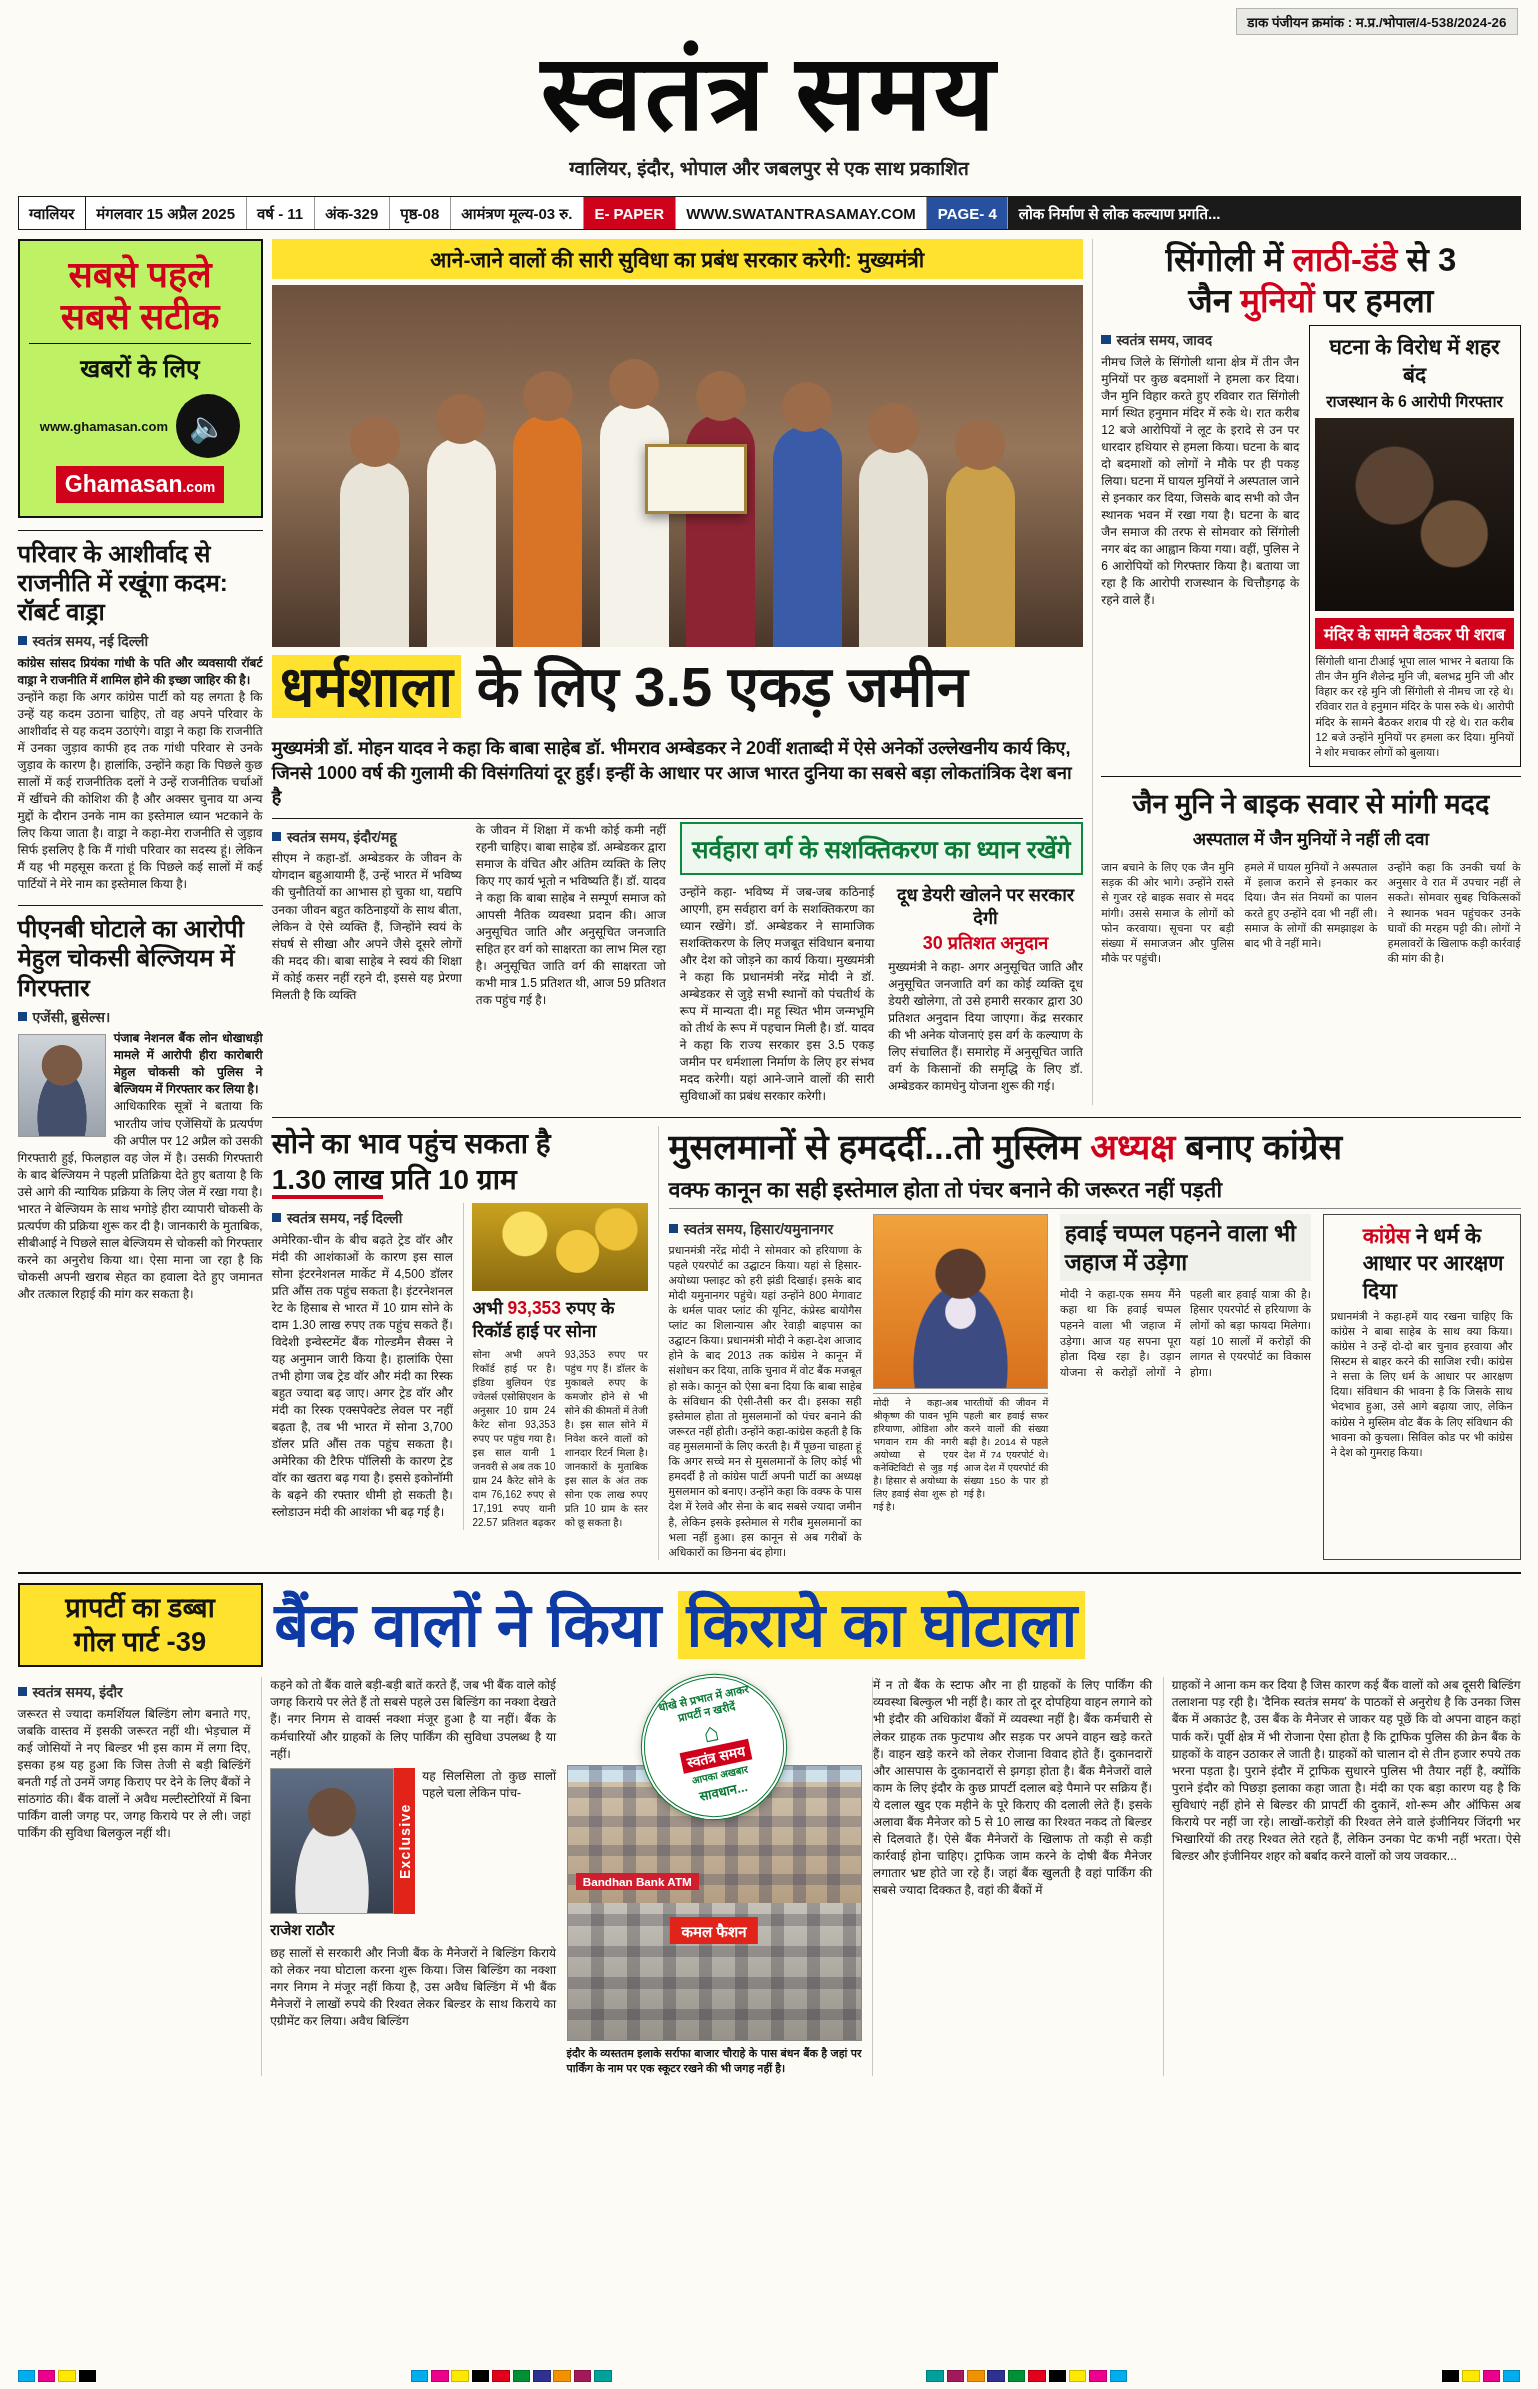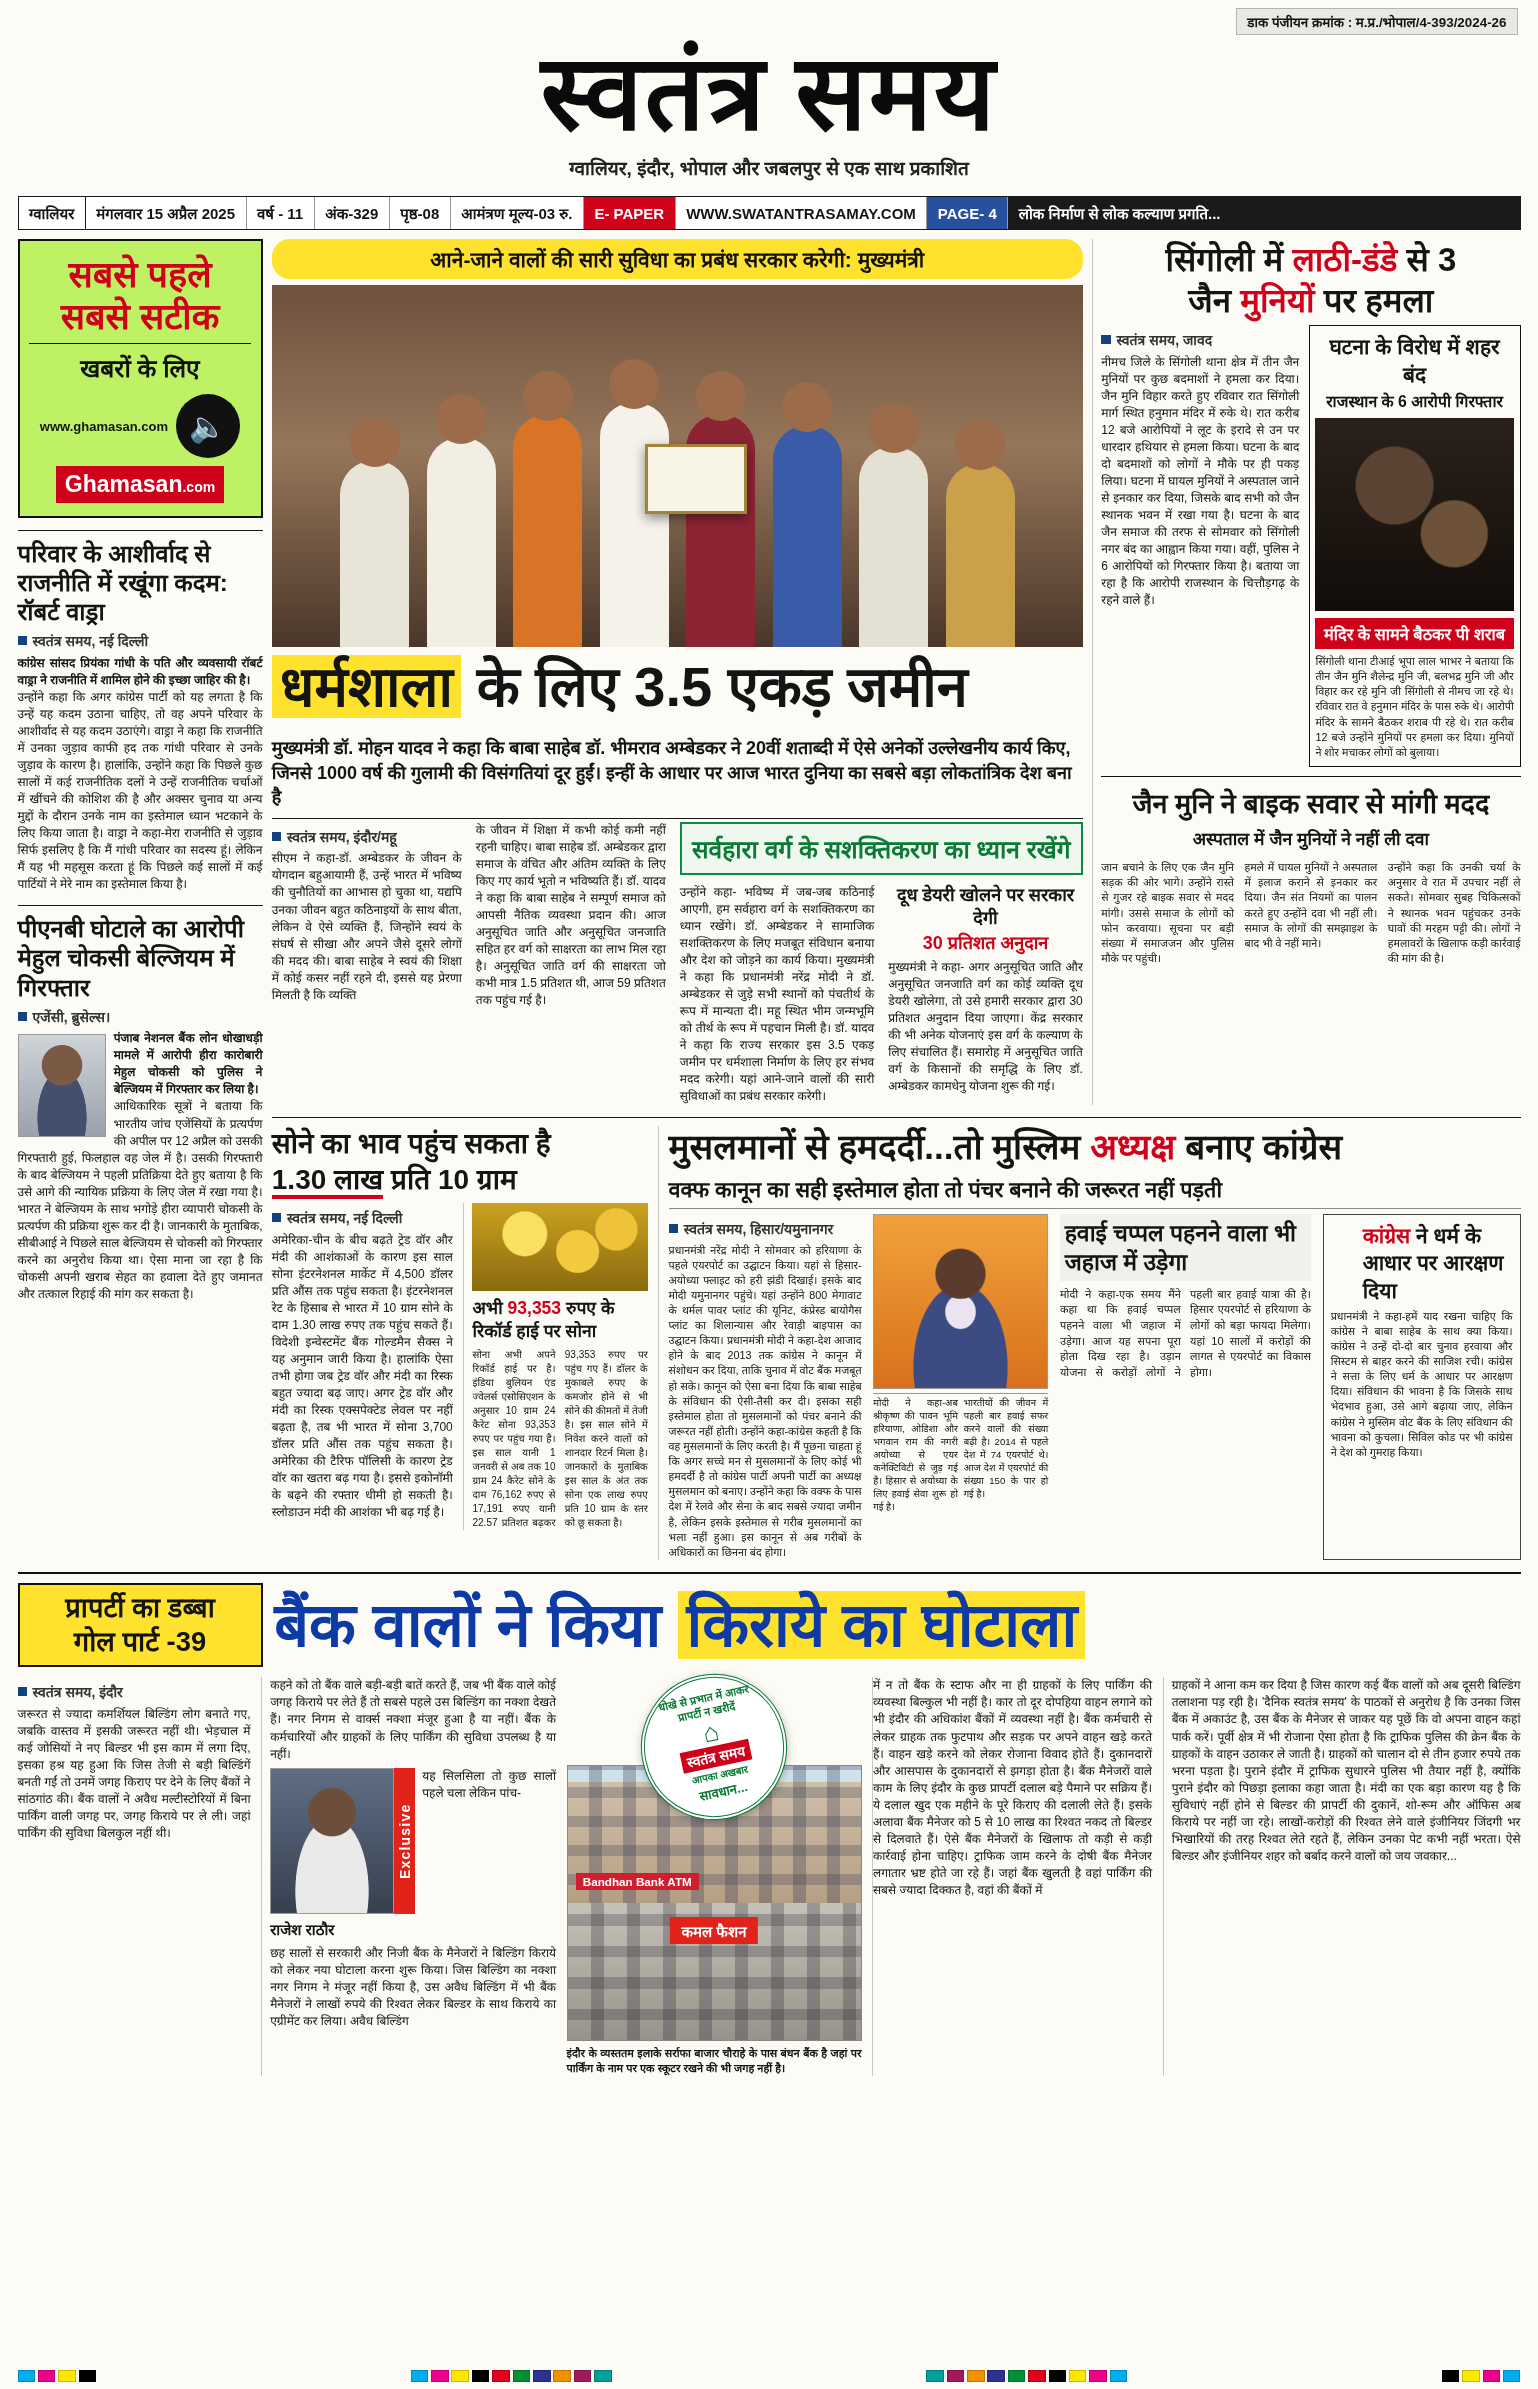--- a/index.html
+++ b/index.html
@@ -48,21 +48,21 @@
   .ad-brand small { font-size:14px; }
   .sec-rule { border-top:1.8px solid #1a1a1a; margin:11.7px 0 8.2px; }
   .lhead { font-size:24px; font-weight:900; line-height:1.22; margin-bottom:3.5px; }
   .portrait { float:left; width:88px; height:103px; margin:3.5px 8.2px 3.5px 0;
               background: radial-gradient(circle at 50% 30%, #7a5a44 0 24%, transparent 25%),
                           radial-gradient(ellipse at 50% 82%, #44506b 0 40%, transparent 41%),
                           linear-gradient(180deg,#cfd4d9,#9aa2ab); border:0.6px solid #999; }
 
   
   .kicker { background:#ffe22e; color:#111; font-size:21px; font-weight:900; text-align:center;
-            padding:5.8px 4.7px;border-radius:18px; }
+            padding:5.8px 4.7px; }
   .main-photo { height:362px; margin-top:5.8px; position:relative; overflow:hidden;
                 background:linear-gradient(180deg,#6e513e 0%, #96765a 45%, #4a372a 100%); }
   .mp-person { position:relative; border-radius:35px 35px 0 0; width:69px; }
   .mp-person::before { content:""; position:absolute; top:-43px; left:50%; transform:translateX(-50%);
                        width:50px; height:50px; border-radius:50%; background:#9c6b49; }
   .mp-wrap { position:absolute; left:0; right:0; bottom:0; display:flex; align-items:flex-end;
              justify-content:center; gap:17.5px; padding:0 29px; height:100%; }
   .mp-wrap .mp-person:nth-child(1){height:187px;background:#e9e4d8}
   .mp-wrap .mp-person:nth-child(2){height:210px;background:#f3eee4}
   .mp-wrap .mp-person:nth-child(3){height:233px;background:#d97427}
@@ -189,21 +189,21 @@
   
   .regmarks { position:absolute; bottom:7px; left:17.5px; right:17.5px; display:flex; justify-content:space-between; align-items:center; }
   .rg { display:flex; gap:2.9px; }
   .sq { width:17.5px; height:11.7px; display:inline-block; border:0.6px solid rgba(0,0,0,.2); }
 </style>
 </head>
 <body>
 
 <div class="page">
 
-  <div class="postal">डाक पंजीयन क्रमांक : म.प्र./भोपाल/4-393/2024-26</div>
+  <div class="postal">डाक पंजीयन क्रमांक : म.प्र./भोपाल/4-538/2024-26</div>
 
   <header class="masthead">
     <h1 class="mast-title">स्वतंत्र समय</h1>
     <div class="mast-sub">ग्वालियर, इंदौर, भोपाल और जबलपुर से एक साथ प्रकाशित</div>
   </header>
 
   <div class="infobar">
     <div class="cell city">ग्वालियर</div>
     <div class="cell">मंगलवार 15 अप्रैल 2025</div>
     <div class="cell">वर्ष - 11</div>

